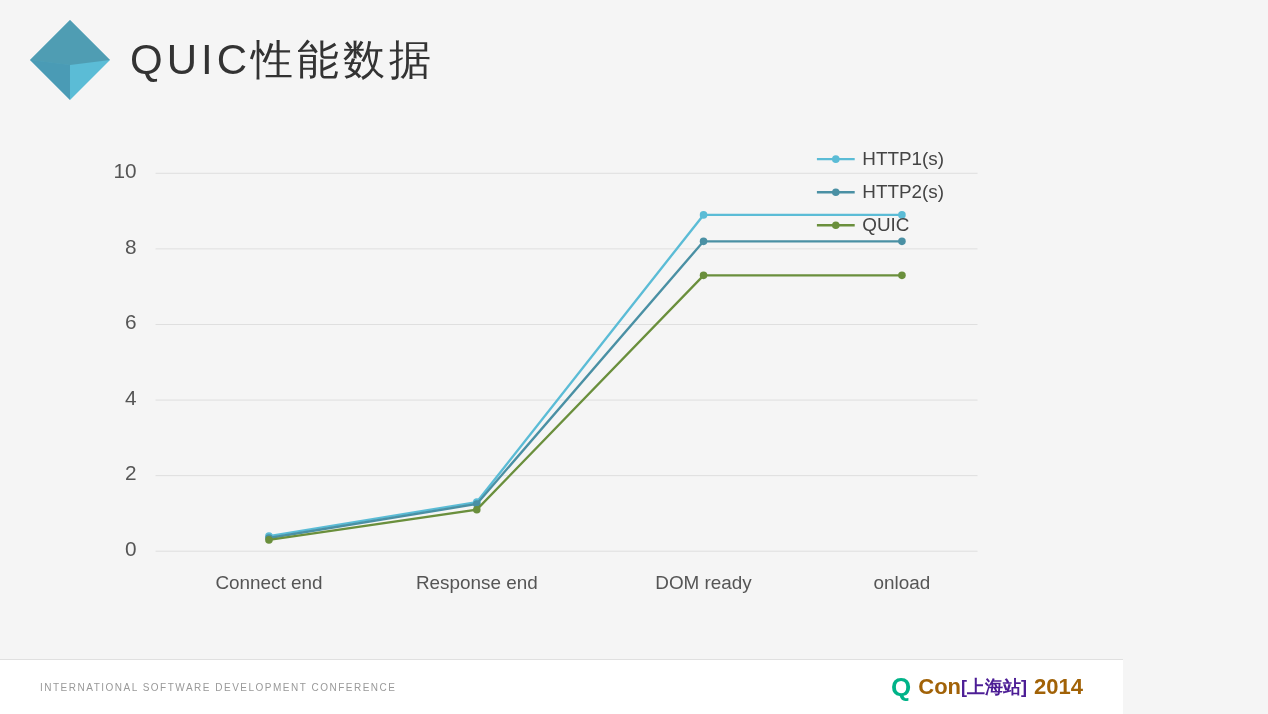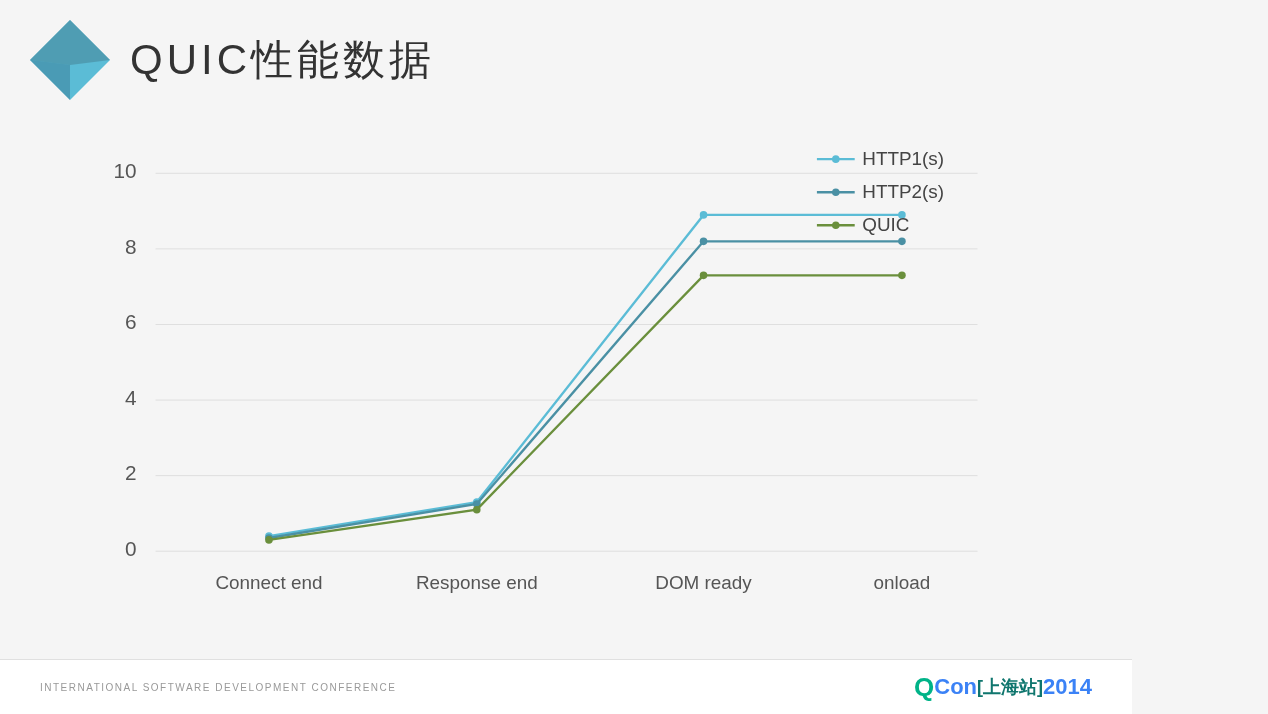--- a/index.html
+++ b/index.html
@@ -48,21 +48,21 @@
       left: 80px;
       right: 60px;
       bottom: 100px;
     }
 
     
     .footer {
       position: absolute;
       bottom: 0;
       left: 0;
-      right: 0;
+      right: 9px;
       height: 55px;
       background: white;
       display: flex;
       align-items: center;
       justify-content: space-between;
       padding: 0 40px;
       border-top: 1px solid #e0e0e0;
     }
 
     .footer-left {
@@ -78,25 +78,26 @@
       font-size: 22px;
       font-weight: bold;
     }
 
     .qcon-q {
       color: #00b388;
       font-size: 26px;
     }
 
     .qcon-rest {
-      color: #3b82f6;
+      color: #a16207;
+      margin-left: 7px;
     }
 
     .qcon-bracket {
-      color: #0f766e;
+      color: #4c1d95;
       font-size: 18px;
     }
   </style>
 </head>
 <body>
 
 <div class="slide">
 
   <div class="header">
     <svg class="logo-diamond" viewBox="0 0 80 80">

